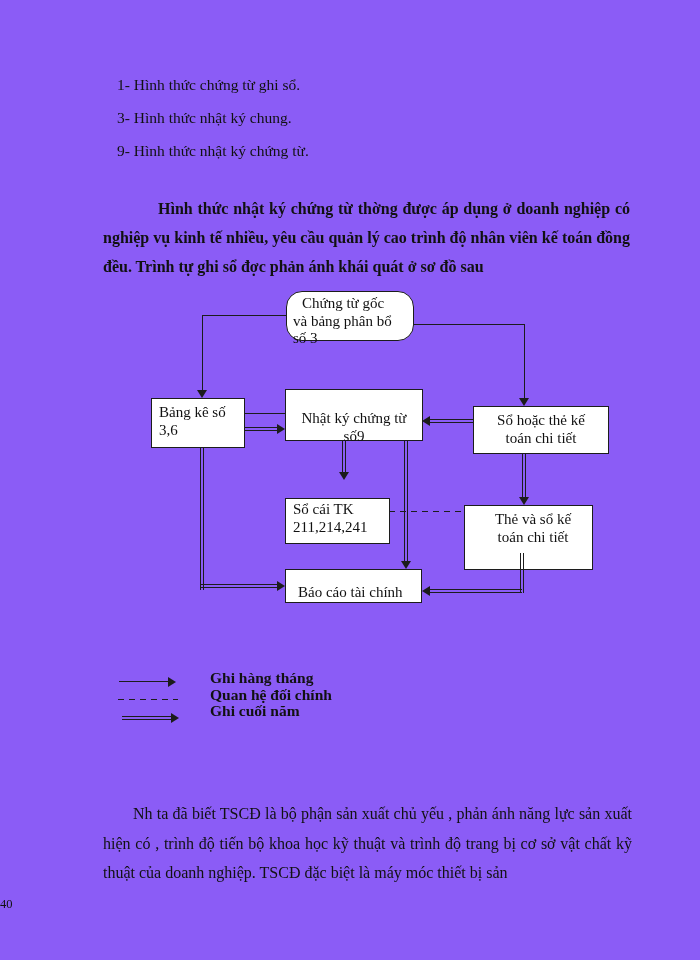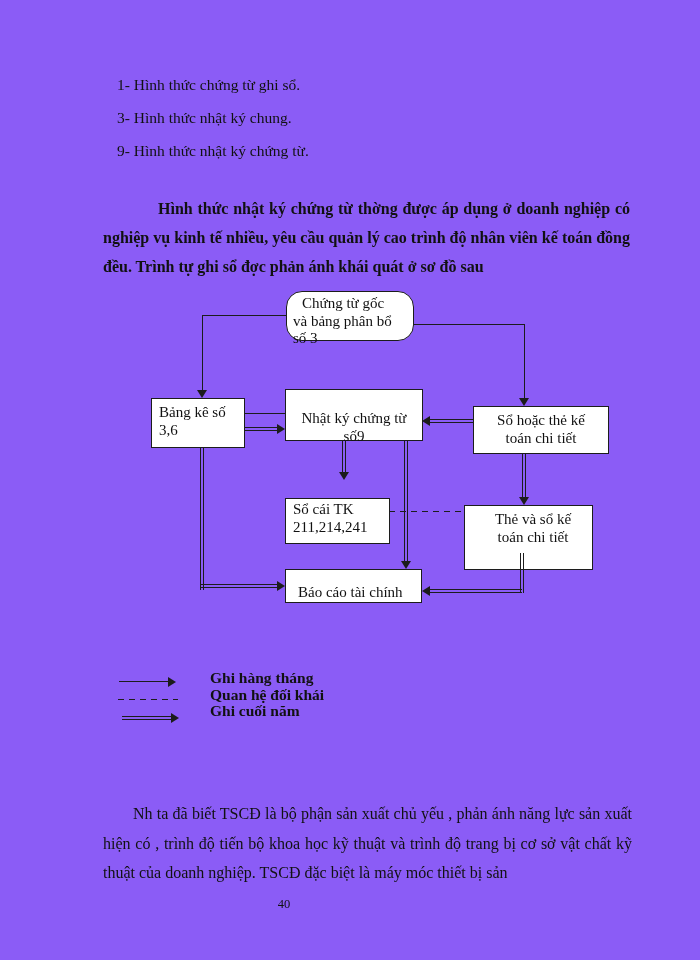--- a/index.html
+++ b/index.html
@@ -10,21 +10,21 @@
     overflow:hidden;
   }
   
   .list{position:absolute;left:117px;top:73px;font-size:15.5px;}
   .list .item{height:33px;line-height:24px;white-space:pre;}
   .para1{position:absolute;left:103px;top:194px;width:527px;
          font-size:16px;line-height:29px;text-align:justify;text-indent:55px;font-weight:bold;}
   .heading{position:absolute;left:117px;top:771px;font-size:16.5px;font-weight:bold;}
   .para2{position:absolute;left:103px;top:799px;width:529px;
          font-size:16px;line-height:29.5px;text-align:justify;text-indent:30px;}
-  .pagenum{position:absolute;left:0;top:897px;width:568px;text-align:center;font-size:12.5px;}
+  .pagenum{position:absolute;left:0;top:897px;width:568px;text-align:left;font-size:12.5px;}
 
   
   .box{position:absolute;border:1.5px solid #1c1c1c;box-sizing:border-box;
        font-size:15px;line-height:17.5px;background:#fff;}
   .bl{display:block;}
   .box-chungtu{left:286px;top:291px;width:128px;height:50px;padding:3px 2px 0 6px;border-radius:16px;}
   .box-chungtu .bl:first-child{padding-left:9px;}
   .box-bangke{left:151px;top:398px;width:94px;height:50px;padding:5px 0 0 7px;}
   .box-nhatky{left:285px;top:389px;width:138px;height:52px;text-align:center;padding-top:20px;}
   .box-sohoacthe{left:473px;top:406px;width:136px;height:48px;text-align:center;padding-top:5px;}
@@ -125,21 +125,21 @@
   <div class="arr arr-left" style="left:422px;top:586px;"></div>
 
   <div class="hline" style="left:119px;top:681px;width:50px;"></div>
   <div class="arr arr-right" style="left:168px;top:677px;"></div>
   <div class="dash-h" style="left:118px;top:699px;width:60px;"></div>
   <div class="dline-h" style="left:122px;top:716px;width:50px;"></div>
   <div class="arr arr-right" style="left:171px;top:713px;"></div>
 
   <div class="legend-labels">
     <div>Ghi hàng tháng</div>
-    <div>Quan hệ đối khái</div>
+    <div>Quan hệ đối chính</div>
     <div>Ghi cuối năm</div>
   </div>
 
   <div class="para2">Nh   ta đã biết TSCĐ là bộ phận sản xuất chủ yếu , phản ánh năng lực sản xuất hiện có , trình độ tiến bộ khoa học kỹ thuật và trình độ trang bị  cơ sở vật chất kỹ thuật của doanh nghiệp. TSCĐ đặc biệt là máy móc thiết bị sản</div>
 
   <div class="pagenum">40</div>
 
 </div>
 
 </body></html>

